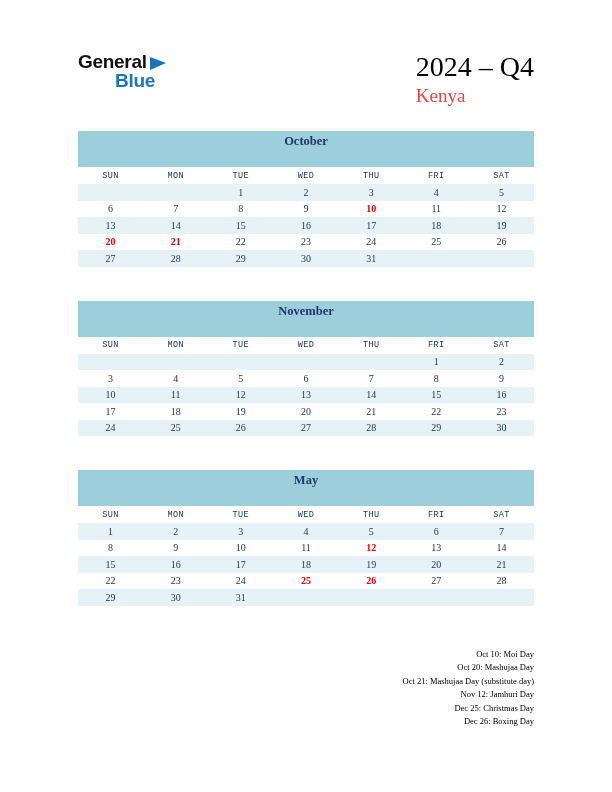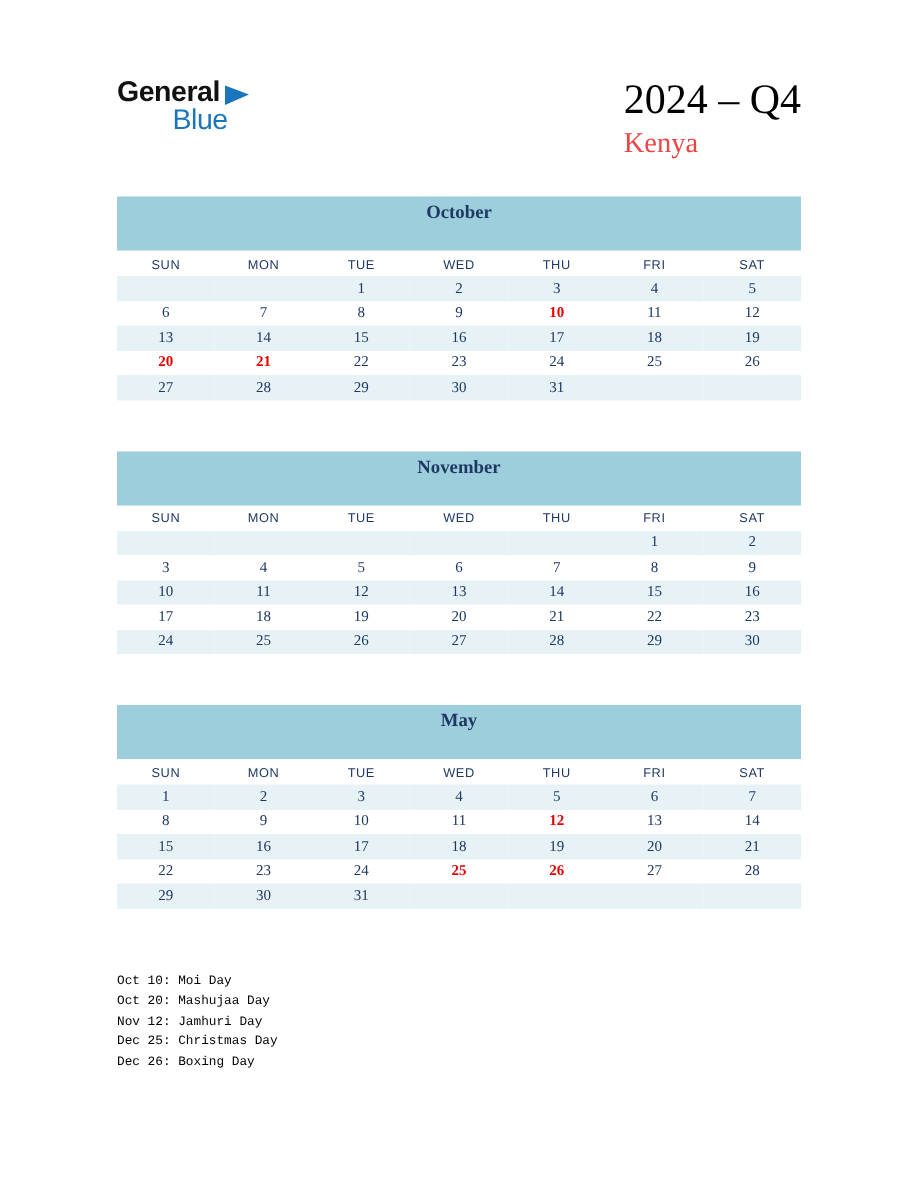--- a/index.html
+++ b/index.html
@@ -23,52 +23,52 @@
     font-weight:bold;font-size:19px;color:#111111;letter-spacing:-0.3px;
   }
   .logo-tri{
     width:0;height:0;margin-left:3px;margin-top:4px;
     border-left:16px solid var(--logo-blue);
     border-top:6px solid transparent;
     border-bottom:7px solid transparent;
   }
   .logo-blue-text{
     font-family:"Liberation Sans", sans-serif;
-    font-weight:normal;font-size:19px;color:var(--logo-blue);
+    font-weight:bold;font-size:19px;color:var(--logo-blue);
     margin-left:37px;letter-spacing:-0.3px;
   }
   .titleblock{text-align:left;font-family:"Liberation Serif", serif;}
   .main-title{font-size:28px;color:#000000;line-height:30px;}
   .sub-title{font-size:19px;color:#ef4444;line-height:22px;margin-top:3px;}
   
   .month{margin-top:34px;}
   .month.first{margin-top:24px;}
   .month-title{
     background:var(--teal);
     color:var(--navy);
     font-family:"Liberation Serif", serif;
     font-weight:bold;font-size:12.5px;
     text-align:center;height:36px;line-height:20px;
   }
   table.cal{width:100%;border-collapse:collapse;table-layout:fixed;}
   table.cal th{
-    font-family:Liberation Sans, sans-serif;
+    font-family:Liberation Mono, monospace;
     font-weight:normal;font-size:8.5px;color:var(--navy);
     height:17px;text-align:center;letter-spacing:0.4px;padding:0;
   }
   table.cal td{
     font-family:"Liberation Serif", serif;
     font-size:10px;color:var(--navy);
     height:16.5px;text-align:center;padding:0;
   }
   table.cal tr.alt{background:var(--rowalt);}
   table.cal td.holiday{color:var(--red);font-weight:bold;}
   
   .footnotes{margin-top:42px;font-size:8.5px;color:#000000;line-height:13.5px;
-    font-family:Liberation Mono, monospace;}
+    font-family:Liberation Serif, serif;text-align:right;}
 </style>
 </head>
 <body>
 
 <div class="page">
 
   <div class="top">
     <div class="logo">
       <div class="logo-line1">
         <span class="logo-general">General</span>
@@ -270,18 +270,19 @@
             <td></td>
             <td></td>
           </tr>
         </tbody>
       </table>
   </section>
 
   <div class="footnotes">
     <div>Oct 10: Moi Day</div>
     <div>Oct 20: Mashujaa Day</div>
+    <div>Oct 21: Mashujaa Day (substitute day)</div>
     <div>Nov 12: Jamhuri Day</div>
     <div>Dec 25: Christmas Day</div>
     <div>Dec 26: Boxing Day</div>
   </div>
 
 </div>
 
 </body></html>

